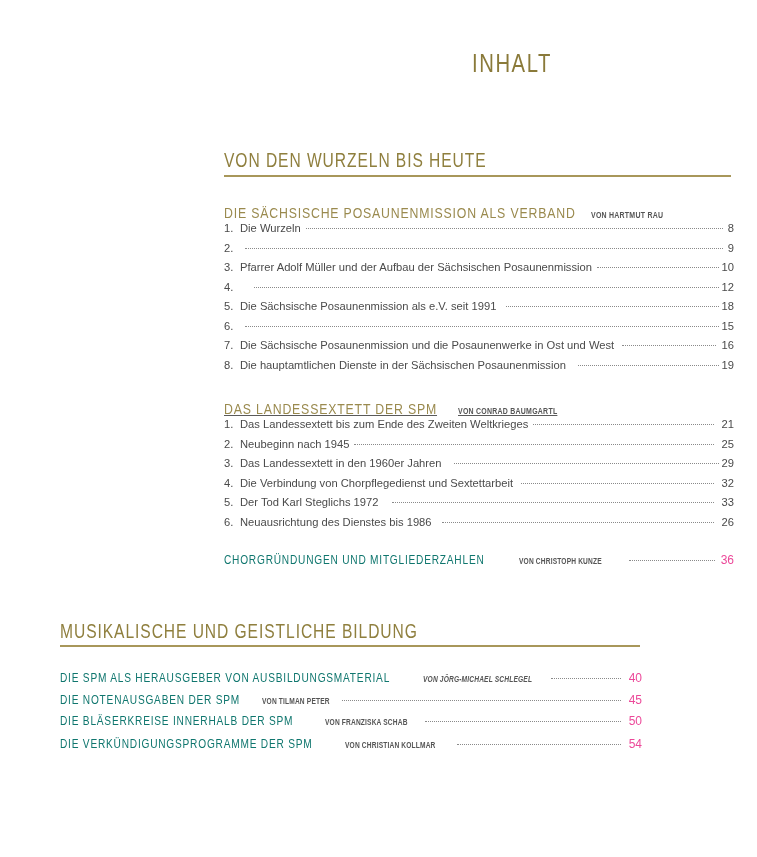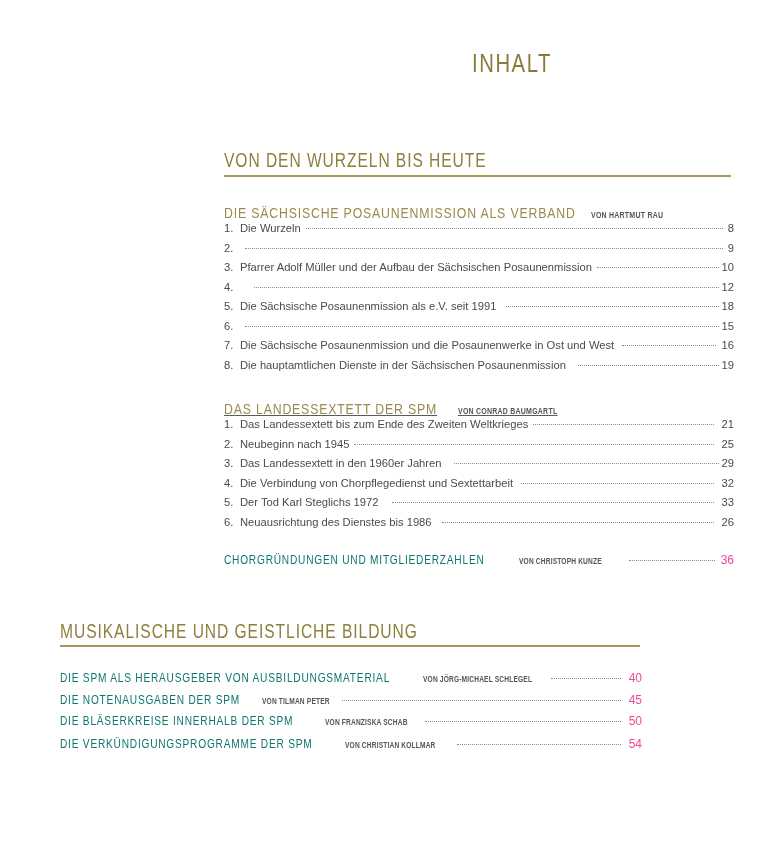--- a/index.html
+++ b/index.html
@@ -238,21 +238,21 @@
   <span class="ch-author" style="width:96px; margin-left:17px;"><span class="squeeze">VON CHRISTOPH KUNZE</span></span>
   <span class="leader" style="margin-left:14px; margin-right:6px;"></span>
   <span class="toc-page">36</span>
 </div>
 
 <div class="section-head" style="left:60px; top:620px;">MUSIKALISCHE UND GEISTLICHE BILDUNG</div>
 <div class="rule" style="left:60px; top:645px; width:580px;"></div>
 
 <div class="wide-row" style="left:60px; top:670px; width:582px;">
   <span class="ch-title" style="width:363px;"><span class="squeeze">DIE SPM ALS HERAUSGEBER VON AUSBILDUNGSMATERIAL</span></span>
-  <span class="ch-author" style="width:118px; margin-left:0;"><span class="squeeze">VON JÖRG-MICHAEL SCHLEGEL</span></span>
+  <span class="ch-author" style="width:118px; margin-left:0;font-style:italic;"><span class="squeeze">VON JÖRG-MICHAEL SCHLEGEL</span></span>
   <span class="leader" style="margin-left:10px; margin-right:8px;"></span>
   <span class="toc-page">40</span>
 </div>
 
 <div class="wide-row" style="left:60px; top:692px; width:582px;">
   <span class="ch-title" style="width:202px;"><span class="squeeze">DIE NOTENAUSGABEN DER SPM</span></span>
   <span class="ch-author" style="width:80px; margin-left:0;"><span class="squeeze">VON TILMAN PETER</span></span>
   <span class="leader" style="margin-left:0; margin-right:8px;"></span>
   <span class="toc-page">45</span>
 </div>

